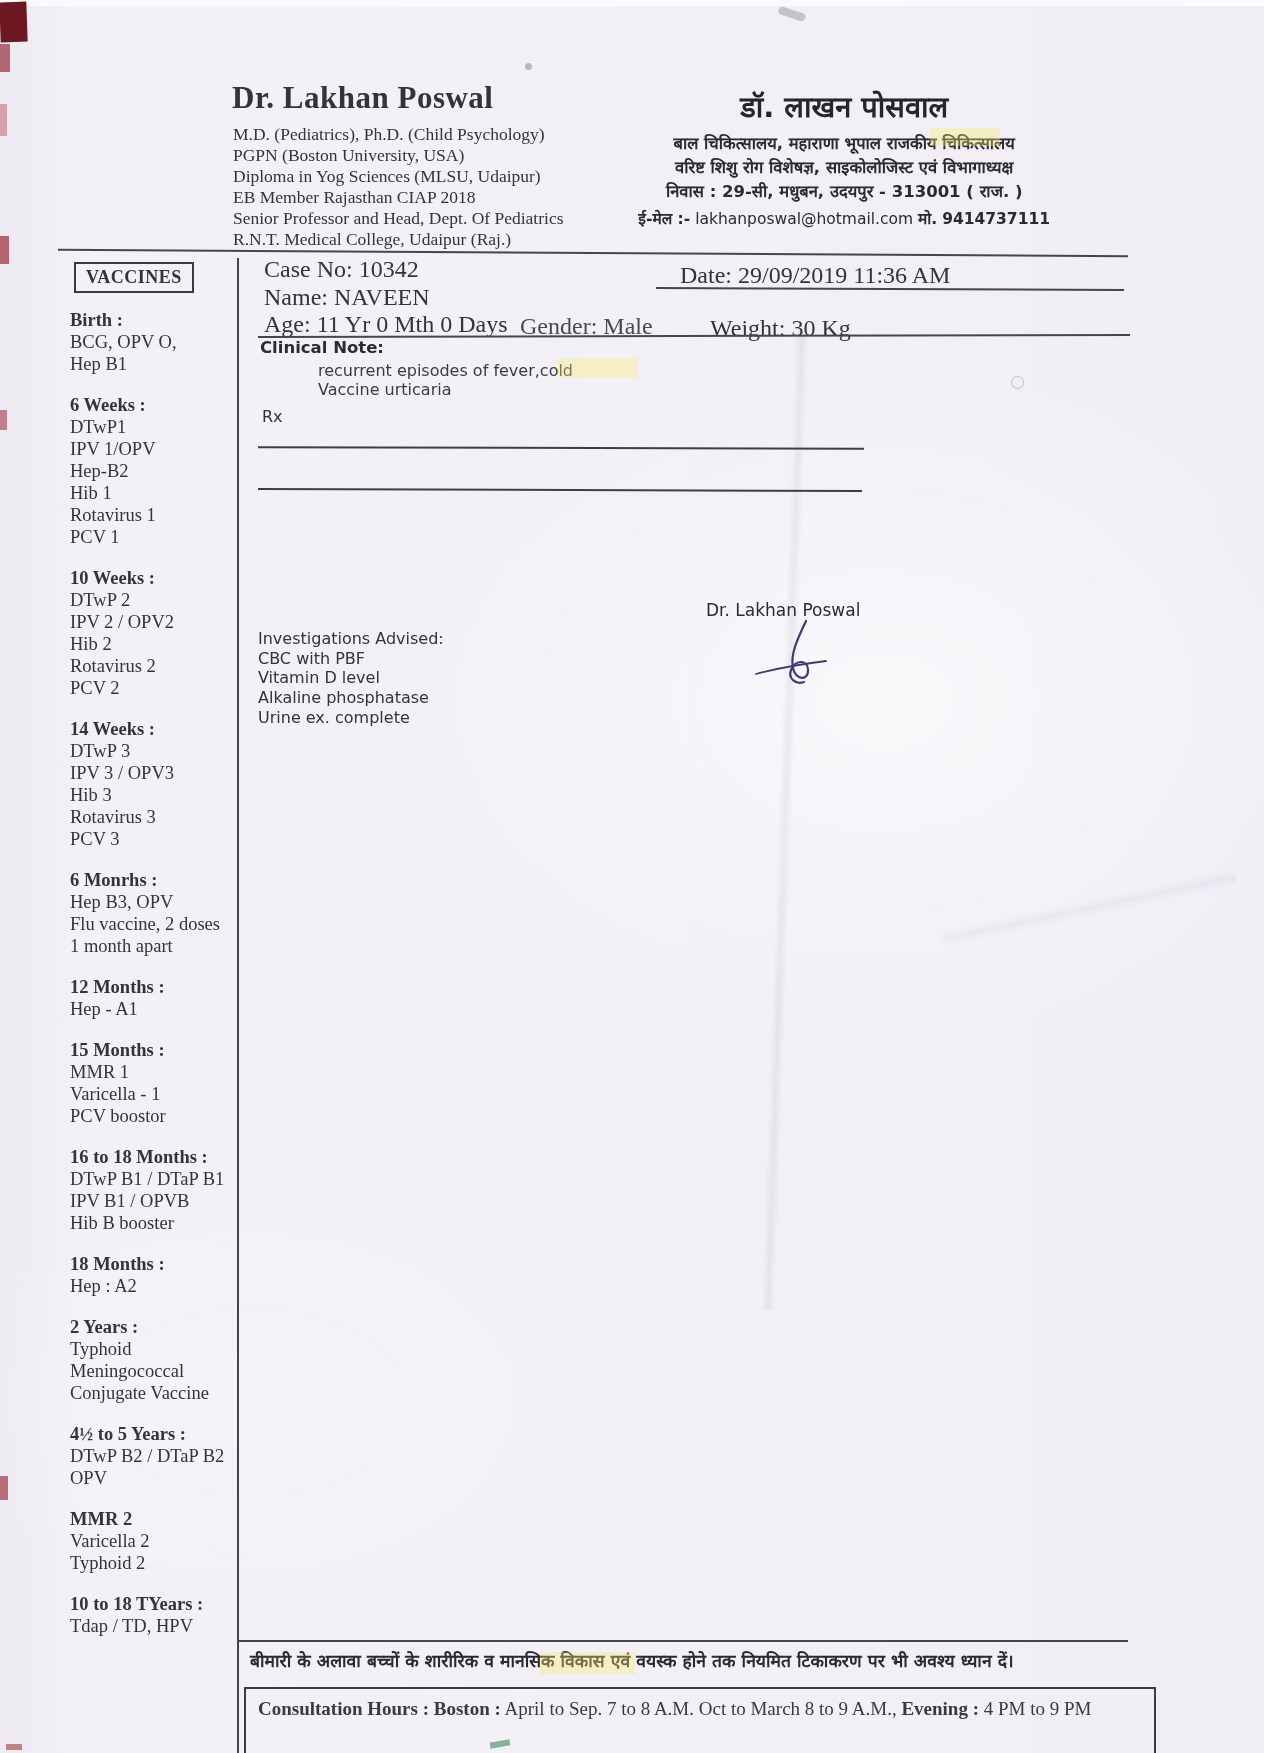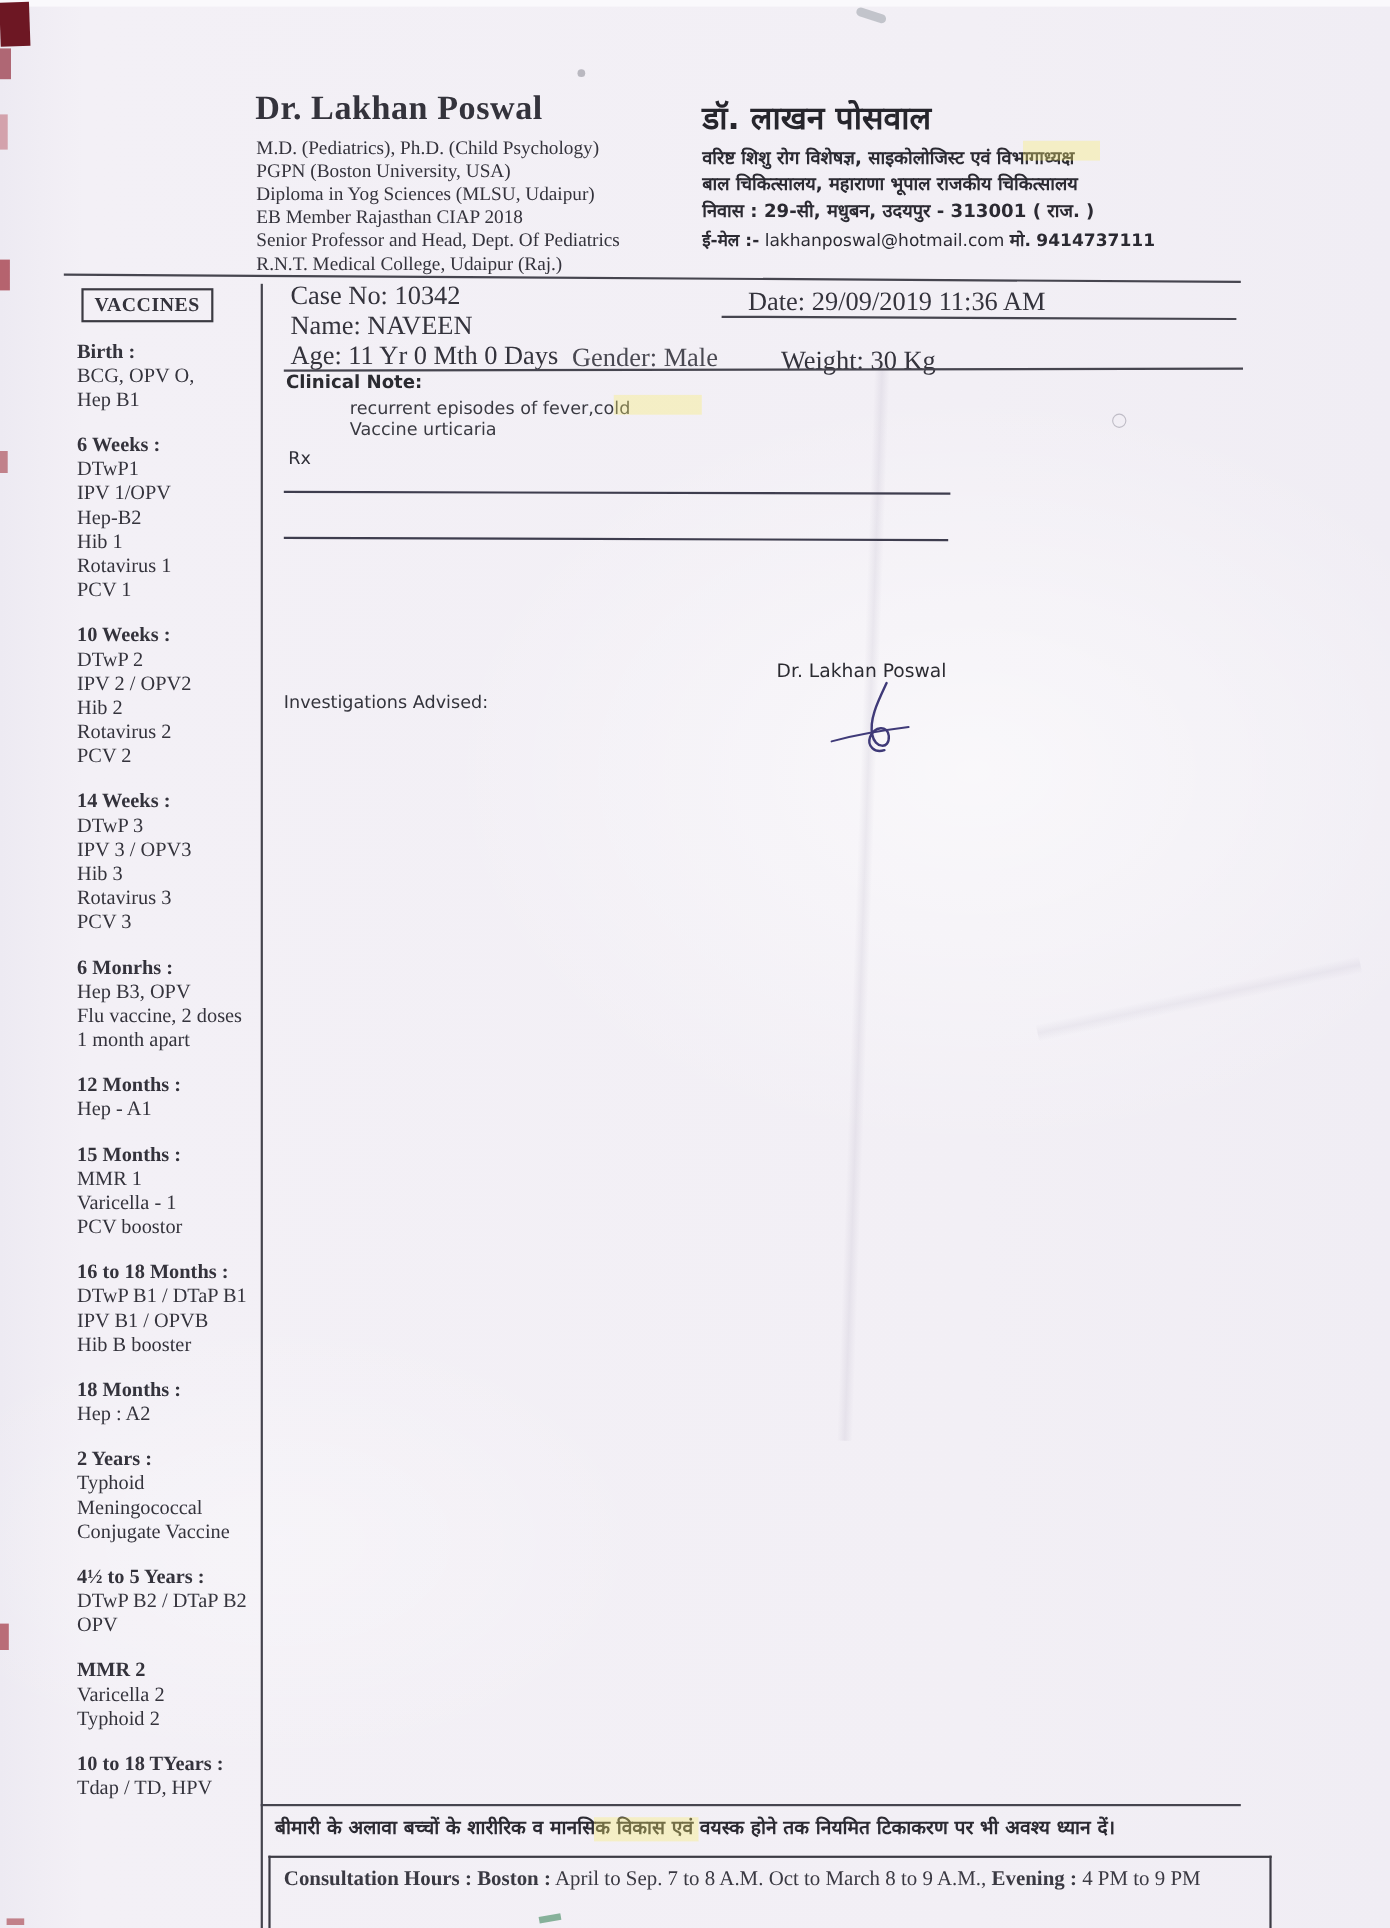--- a/index.html
+++ b/index.html
@@ -14,21 +14,21 @@
   .crease{position:absolute; pointer-events:none;}
   #crease1{left:778px; top:330px; width:14px; height:980px;
     background:linear-gradient(90deg, transparent, rgba(120,110,145,0.10), transparent); transform:rotate(2deg);}
   #crease2{left:940px; top:900px; width:300px; height:16px;
     background:linear-gradient(180deg, transparent, rgba(120,110,145,0.08), transparent); transform:rotate(-12deg);}
   #edge-top{position:absolute; left:0; top:0; width:100%; height:6px; background:#faf9fc;}
 
   
   .hdr-name-en{position:absolute; left:232px; top:80px; font-size:31px; font-weight:bold; letter-spacing:0.5px;}
   .cred-list{position:absolute; left:233px; top:124px; font-size:17.5px; line-height:21px;}
-  .hdr-hi{position:absolute; right:214px; top:86px; text-align:left; font-family:"DejaVu Sans", sans-serif;}
+  .hdr-hi{position:absolute; right:214px; top:86px; text-align:center; font-family:"DejaVu Sans", sans-serif;}
   .hdr-name-hi{font-size:29px; font-weight:bold; color:#26252c; margin-bottom:7px;}
   .hi-details{font-size:16.5px; line-height:24px; font-weight:600; color:#2b2a32;}
   .hdr-email{font-size:15.5px; margin-top:3px; color:#2b2a32;}
   .hdr-email .lbl{font-weight:700;}
 
   
   .rule{position:absolute; background:#46454f;}
   #rule-top{left:58px; top:252px; width:1070px; height:2px; transform:rotate(0.35deg);}
   #rule-date{left:656px; top:288px; width:468px; height:1.6px; transform:rotate(0.25deg);}
   #vline{position:absolute; left:237px; top:258px; width:2px; height:1495px; background:#45444e;}
@@ -102,22 +102,22 @@
       <div class="cred-line">PGPN (Boston University, USA)</div>
       <div class="cred-line">Diploma in Yog Sciences (MLSU, Udaipur)</div>
       <div class="cred-line">EB Member Rajasthan CIAP 2018</div>
       <div class="cred-line">Senior Professor and Head, Dept. Of Pediatrics</div>
       <div class="cred-line">R.N.T. Medical College, Udaipur (Raj.)</div>
     </div>
 
   <div class="hdr-hi">
     <div class="hdr-name-hi">डॉ. लाखन पोसवाल</div>
     <div class="hi-details" id="hi-details">
+        <div class="hi-line">बाल चिकित्सालय, महाराणा भूपाल राजकीय चिकित्सालय</div>
         <div class="hi-line">वरिष्ट शिशु रोग विशेषज्ञ, साइकोलोजिस्ट एवं विभागाध्यक्ष</div>
-        <div class="hi-line">बाल चिकित्सालय, महाराणा भूपाल राजकीय चिकित्सालय</div>
         <div class="hi-line">निवास : 29-सी, मधुबन, उदयपुर - 313001 ( राज. )</div>
       </div>
     <div class="hdr-email">
       <span class="lbl">ई-मेल :-</span>
       <span>lakhanposwal@hotmail.com</span>
       <span class="lbl">मो.</span>
       <span class="lbl">9414737111</span>
     </div>
   </div>
 
@@ -226,20 +226,26 @@
   <div class="rule" id="rule-rx2"></div>
 
   <div class="sig-name">Dr. Lakhan Poswal</div>
   <svg class="sig-svg" width="130" height="88" viewBox="0 0 130 88">
     <path d="M 66 5 C 58 22, 50 38, 53 52 C 55 64, 69 66, 68 53 C 67 43, 55 44, 51 54 C 48 62, 55 69, 64 66" fill="none" stroke="#3f3a78" stroke-width="2.2" stroke-linecap="round"></path>
     <path d="M 16 58 C 38 52, 62 48, 86 45" fill="none" stroke="#3f3a78" stroke-width="1.8" stroke-linecap="round"></path>
   </svg>
 
   <div class="inv">
     <div>Investigations Advised:</div>
+    <div id="inv-list">
+        <div class="inv-line">CBC with PBF</div>
+        <div class="inv-line">Vitamin D level</div>
+        <div class="inv-line">Alkaline phosphatase</div>
+        <div class="inv-line">Urine ex. complete</div>
+      </div>
   </div>
 
   <div class="rule" id="rule-footer"></div>
   <div class="footer-note">बीमारी के अलावा बच्चों के शारीरिक व मानसिक विकास एवं वयस्क होने तक नियमित टिकाकरण पर भी अवश्य ध्यान दें।</div>
   <div class="consult-box">
     <span class="b">Consultation Hours : Boston :</span><span> April to Sep. 7 to 8 A.M. Oct to March 8 to 9 A.M., </span><span class="b">Evening :</span><span> 4 PM to 9 PM</span>
   </div>
 
   <div class="mark" id="m1"></div>
   <div class="mark" id="m2"></div>

